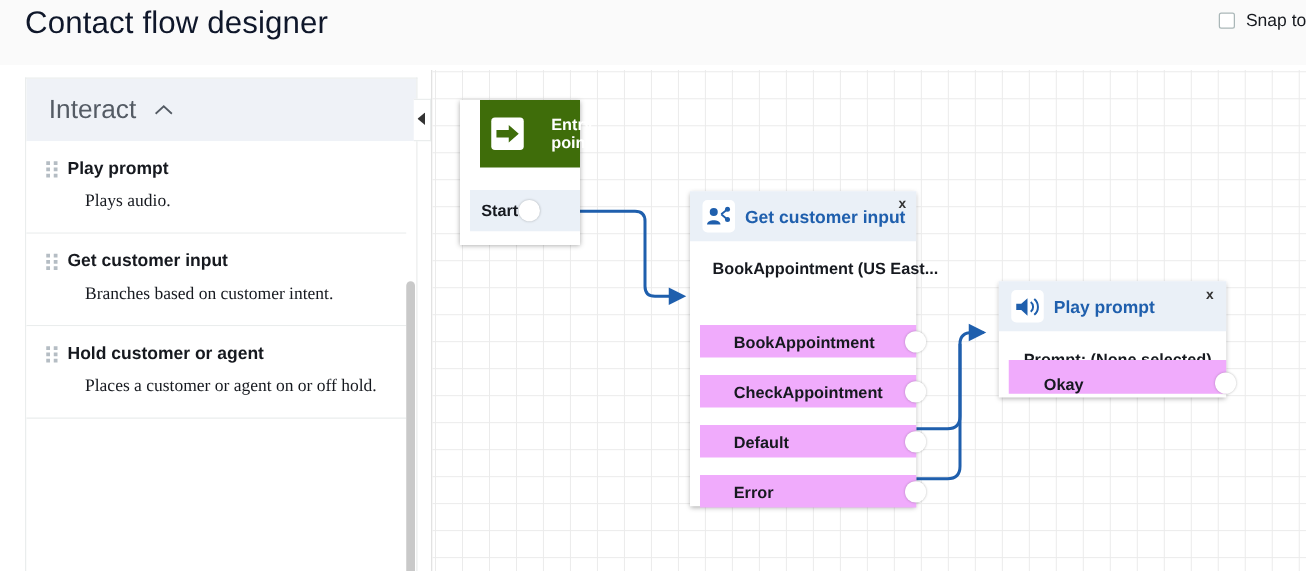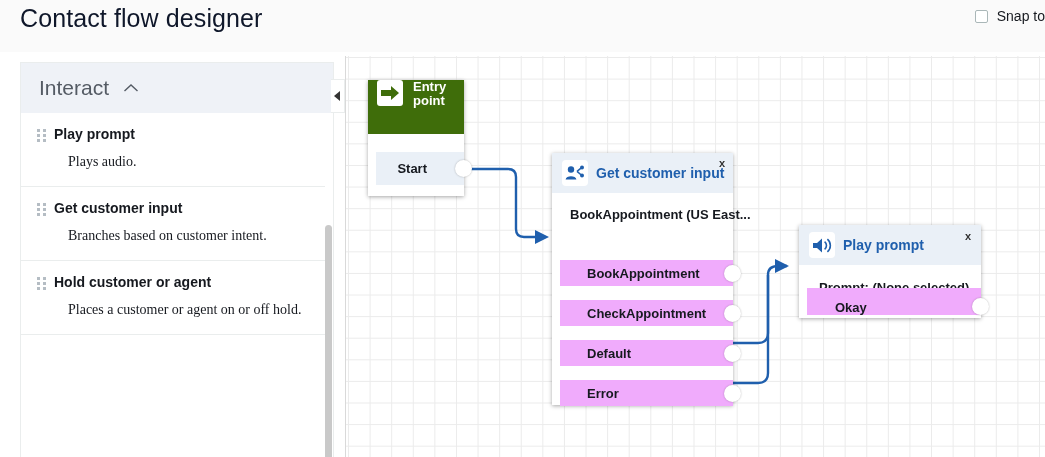--- a/index.html
+++ b/index.html
@@ -202,24 +202,25 @@
   #node-entry {
     left: 22px;
     top: 24px;
     width: 96px;
     height: 116px;
   }
   #entry-header {
     height: 54px;
     background: #3f6d0a;
     display: flex;
-    align-items: flex-start;
+    align-items: center;
     padding-left: 9px;
-    gap: 10px;
-    box-sizing: border-box;
+    gap: 22px;
+    box-sizing: border-box;
+    margin-left: 16px;
   }
   .entry-icon-box {
     width: 26px;
     height: 26px;
     background: #ffffff;
     border-radius: 3px;
     flex: 0 0 auto;
     display: flex;
     align-items: center;
     justify-content: center;
@@ -228,23 +229,22 @@
     color: #ffffff;
     font-size: 13px;
     font-weight: bold;
     line-height: 1.05;
     width: 44px;
   }
   .port-row {
     background: #eaf0f7;
     display: flex;
     align-items: center;
-    justify-content: flex-end;
-    box-sizing: border-box;
-    gap: 28px;
+    justify-content: flex-start;
+    box-sizing: border-box;
   }
   #entry-start-row {
     position: absolute;
     left: 8px;
     right: 0px;
     top: 72px;
     height: 33px;
     padding-left: 9px;
   }
   .port-label {

